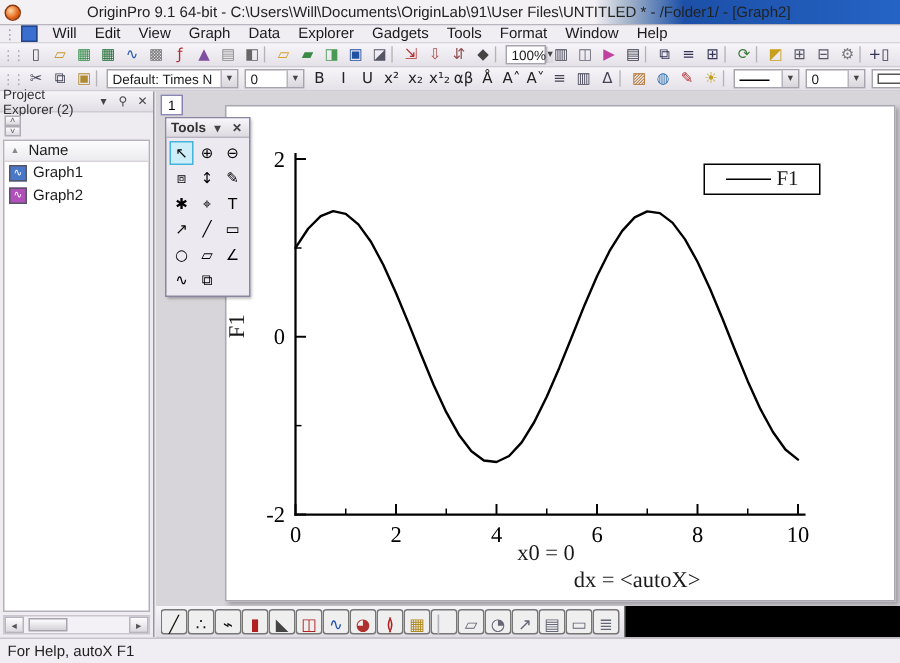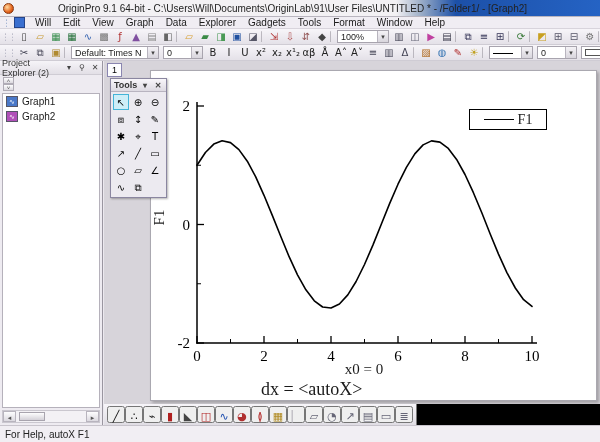--- a/index.html
+++ b/index.html
@@ -26,21 +26,21 @@
     display:flex; align-items:center; border-bottom:1px solid #cfccd4; overflow:hidden; white-space:nowrap; }
   .tb1 { top:29px; } .tb2 { top:45px; }
   .tbtn { width:16px; height:14px; flex:none; border:none; background:transparent; font-size:10px; line-height:14px;
     text-align:center; padding:0; cursor:default; font-family:"DejaVu Sans", sans-serif; }
   [data-name="separator"] { width:5px; color:#b5b2ba; font-size:9px; pointer-events:none; }
   .grip { color:#aab; font-size:9px; margin:0 1px; flex:none; letter-spacing:-2px; }
   .combo { height:13px; background:#fff; border:1px solid #a8a4ae; display:inline-flex; align-items:center;
     font-size:9px; padding-left:3px; margin:0 2px; flex:none; position:relative; }
   .combo .arrow { margin-left:auto; width:11px; height:100%; background:linear-gradient(#f4f2f6,#d9d6dd);
     border-left:1px solid #b8b4be; font-size:7px; line-height:12px; text-align:center; color:#444; }
-  .combo-zoom { width:52px; } .combo-font { width:88px; } .combo-size { width:40px; }
+  .combo-zoom { width:27px; } .combo-font { width:88px; } .combo-size { width:40px; }
   .combo-line { width:44px; } .combo-width { width:40px; } .combo-border { width:40px; }
   .lineglyph { display:inline-block; width:20px; border-top:1px solid #000; margin-top:1px; }
   .rectglyph { display:inline-block; width:16px; height:7px; border:1px solid #555; }
 
   
   .pe { position:absolute; left:0; top:61px; width:103px; height:364px; background:#eeebf1; border-right:1px solid #9a96a0; display:flex; flex-direction:column; }
   .pe-header { height:14px; display:flex; align-items:center; padding:0 2px; font-size:9px; color:#333; background:linear-gradient(#f6f4f8,#e2dfe6); border-bottom:1px solid #cfccd4; }
   .pe-header .sp { margin-left:auto; display:flex; gap:3px; }
   .pe-hbtn { font-size:8px; color:#444; width:10px; text-align:center; cursor:default; }
   .pe-folderrow { height:18px; display:flex; align-items:center; padding:2px 3px; gap:3px; }
@@ -63,21 +63,21 @@
   .pe-scroll .rbtn { margin-left:auto; }
 
   
   .workspace { position:absolute; left:104px; top:61px; width:496px; height:343px; background:#d7d4da; overflow:hidden; }
   .layerbtn { position:absolute; left:3px; top:2px; width:15px; height:14px; background:#fdfdfe; border:1px solid #8a86b0; font-size:9px; text-align:center; line-height:13px; }
   .page { position:absolute; left:46px; top:9px; width:447px; height:331px; background:#fff; border:1px solid #aaa8b0; box-shadow:2px 2px 3px rgba(0,0,0,.25); }
   .page svg { position:absolute; left:0; top:0; }
   .tick-label { font-family:"Liberation Serif", serif; font-size:15px; fill:#000; }
   .ylabel { position:absolute; left:-2px; top:138px; width:20px; font-family:"Liberation Serif", serif; font-size:15px; transform:rotate(-90deg); text-align:center; }
   .xlabel1 { position:absolute; left:130px; top:290px; width:166px; text-align:center; font-family:"Liberation Serif", serif; font-size:15px; }
-  .xlabel2 { position:absolute; left:110px; top:308px; width:206px; text-align:left; font-family:"Liberation Serif", serif; font-size:18px; }
+  .xlabel2 { position:absolute; left:110px; top:308px; width:206px; text-align:right; font-family:"Liberation Serif", serif; font-size:15px; }
   .legend { position:absolute; left:318px; top:38px; width:78px; height:21px; border:1px solid #000; background:#fff;
     display:flex; align-items:center; justify-content:center; gap:4px; font-family:"Liberation Serif", serif; font-size:14px; }
   .legend .lline { width:30px; border-top:1.5px solid #000; }
 
   
   .toolspal { position:absolute; left:110px; top:78px; width:57px; background:#eceaf0; border:1px solid #8a86a0; box-shadow:1px 1px 2px rgba(0,0,0,.3); }
   .toolspal-title { height:13px; display:flex; align-items:center; padding:0 3px; font-size:9px; font-weight:bold; color:#333;
     background:linear-gradient(#f8f6fa,#dddae2); border-bottom:1px solid #b8b4c0; }
   .toolspal-title .sp { margin-left:auto; display:flex; gap:3px; }
   .tools-grid { display:flex; flex-wrap:wrap; padding:2px; gap:1px; }
@@ -295,20 +295,24 @@
         <span class="pe-hbtn" data-name="close-icon">✕</span>
       </span>
     </div>
     <div class="pe-folderrow" data-name="folder-selector-row">
       <span class="spinner" data-name="folder-spinner">
         <span data-name="spin-up-icon">˄</span>
         <span data-name="spin-down-icon">˅</span>
       </span>
     </div>
     <div class="pe-list" data-name="project-item-list">
+      <div class="pe-colhead" data-name="name-column-header">
+        <span class="sorticon" data-name="sort-icon">▲</span>
+        <span data-name="name-column-label">Name</span>
+      </div>
       <div>
 
 
           <div class="pe-item" data-name="list-item">
             <span class="doc-ico ico-graph1" data-name="graph-icon">∿</span>
             <span data-name="item-label">Graph1</span>
           </div>
 
           <div class="pe-item" data-name="list-item">
             <span class="doc-ico ico-graph2" data-name="graph-icon">∿</span>

